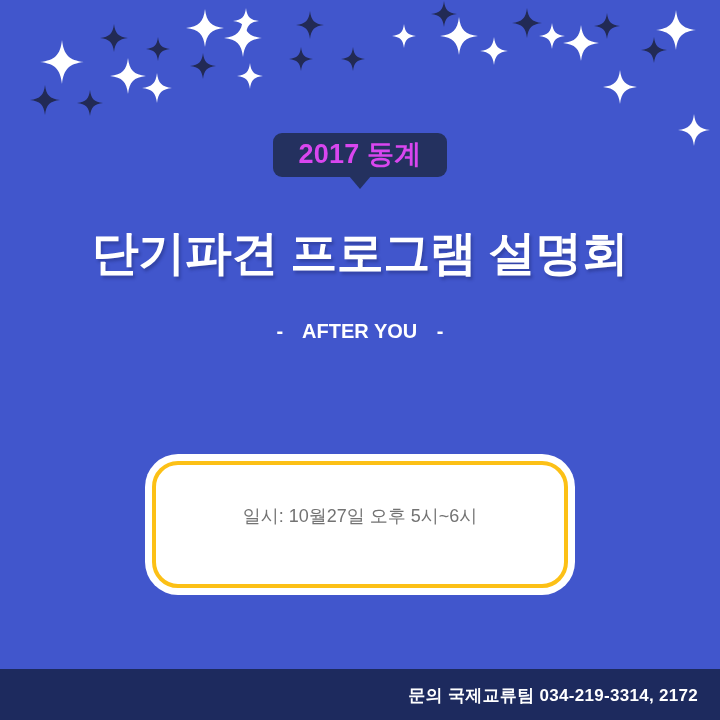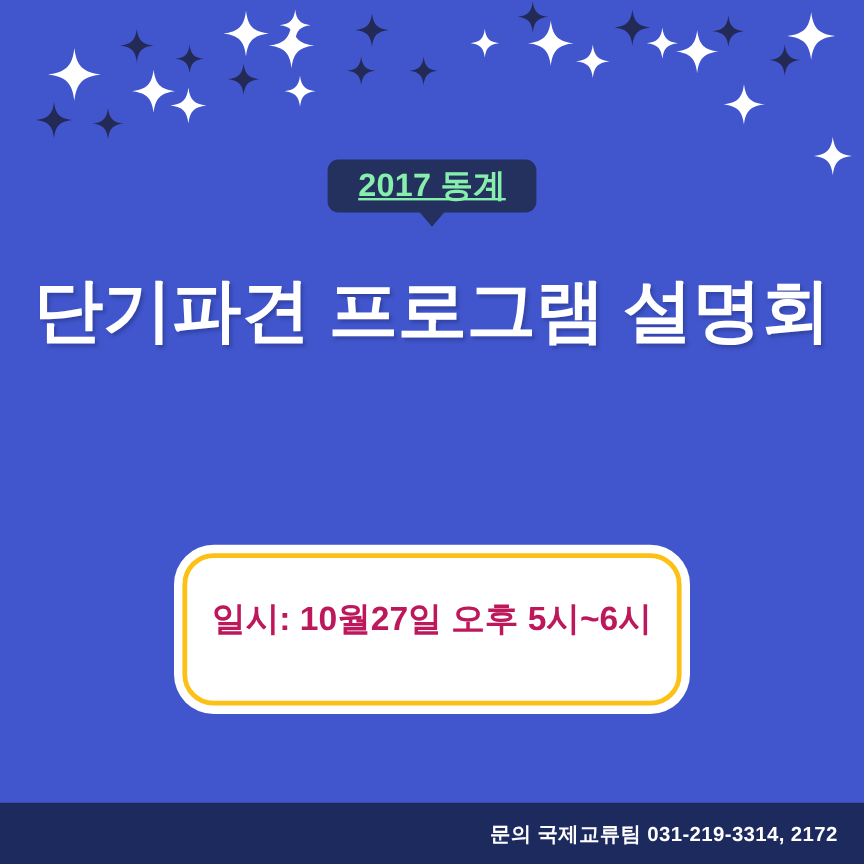--- a/index.html
+++ b/index.html
@@ -42,26 +42,25 @@
   #badge {
     position: relative;
     display: inline-block;
     background: #24315f;
     border-radius: 9px;
     padding: 8px 26px 9px 26px;
     line-height: 1;
   }
   #badge-label {
     display: block;
-    color: #86efac;
+    color: #d946ef;
     font-size: 27px;
     font-weight: bold;
     letter-spacing: 0.2px;
     white-space: nowrap;
-    text-decoration: underline;
   }
   #badge-tail {
     position: absolute;
     left: 50%;
     bottom: -12px;
     margin-left: -11px;
     width: 0;
     height: 0;
     border-left: 11px solid transparent;
     border-right: 11px solid transparent;
@@ -69,21 +68,21 @@
   }
 
   
   #headline {
     position: absolute;
     left: 0;
     top: 226px;
     width: 720px;
     text-align: center;
     color: #ffffff;
-    font-size: 58px;
+    font-size: 47px;
     font-weight: bold;
     letter-spacing: -0.5px;
     line-height: 1.15;
     text-shadow: 2px 3px 3px rgba(20, 30, 90, 0.33);
     white-space: nowrap;
   }
 
   
   .subtitle {
     position: absolute;
@@ -113,23 +112,23 @@
     background: #ffffff;
     border: 4px solid #fcc016;
     border-radius: 26px;
     box-shadow: 0 0 0 7px #ffffff;
     display: flex;
     flex-direction: column;
     align-items: center;
     justify-content: center;
   }
   .info-line {
-    color: #be185d;
-    font-size: 28px;
-    font-weight: bold;
+    color: #737373;
+    font-size: 18px;
+    font-weight: normal;
     line-height: 1.0;
     white-space: nowrap;
   }
   #info-line-1 { margin-bottom: 17px; }
 
   
   #footer-bar {
     position: absolute;
     left: 0;
     top: 669px;
@@ -239,23 +238,28 @@
 
   <div id="badge-wrap">
     <div id="badge">
       <span id="badge-label">2017 동계</span>
       <span id="badge-tail"></span>
     </div>
   </div>
 
   <div id="headline">단기파견 프로그램 설명회</div>
 
+  <div id="subtitle-1" class="subtitle">
+    <span class="sub-dash">-</span>
+    <span>AFTER YOU</span>
+    <span class="sub-dash">-</span>
+  </div>
 
 
   <div id="info-box">
     <div id="info-line-1" class="info-line">일시:  10월27일 오후 5시~6시</div>
   </div>
 
   <div id="footer-bar">
-    <div id="footer-text">문의  국제교류팀  031-219-3314, 2172</div>
+    <div id="footer-text">문의  국제교류팀  034-219-3314, 2172</div>
   </div>
 
 </div>
 
 </body></html>

